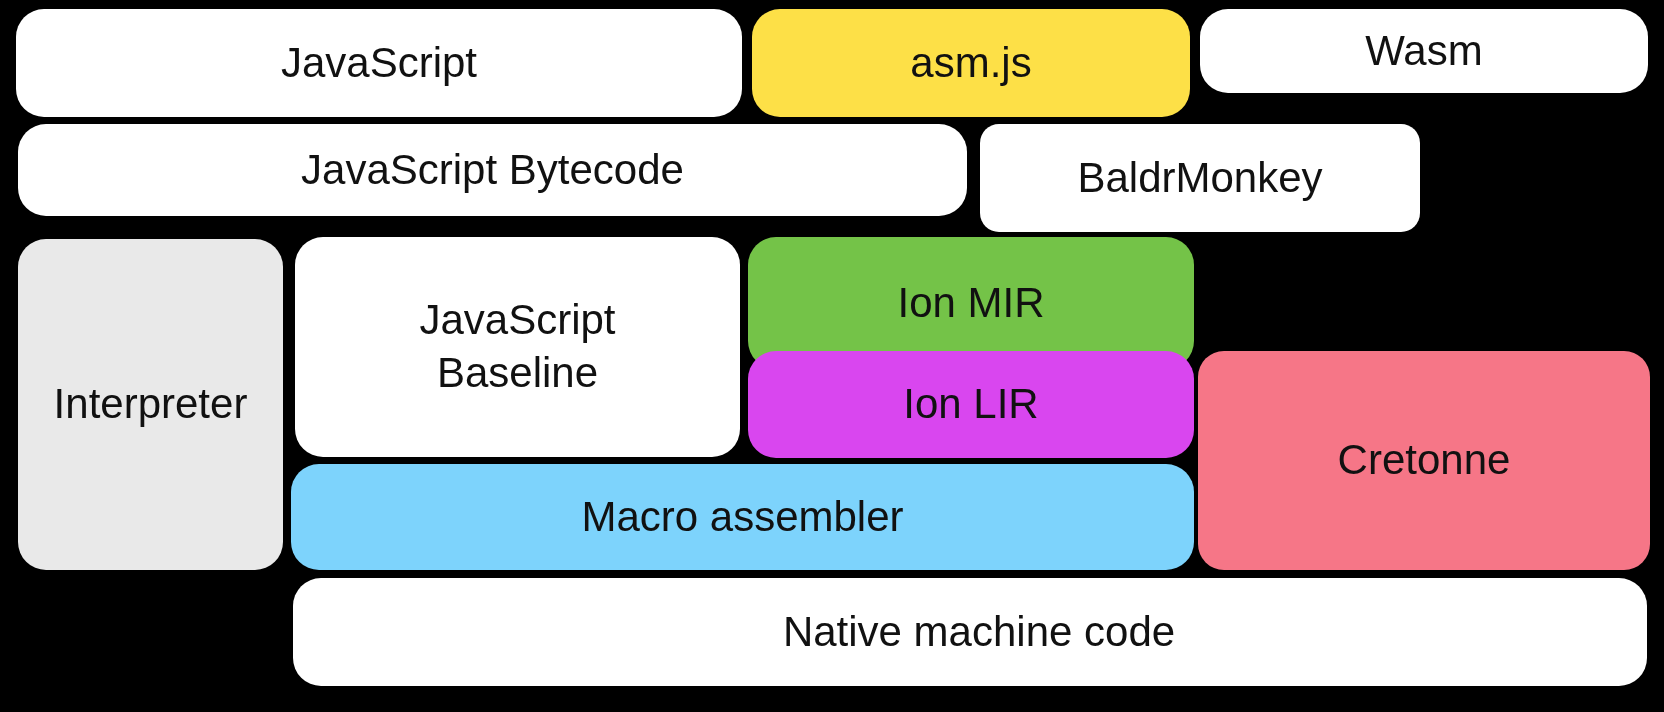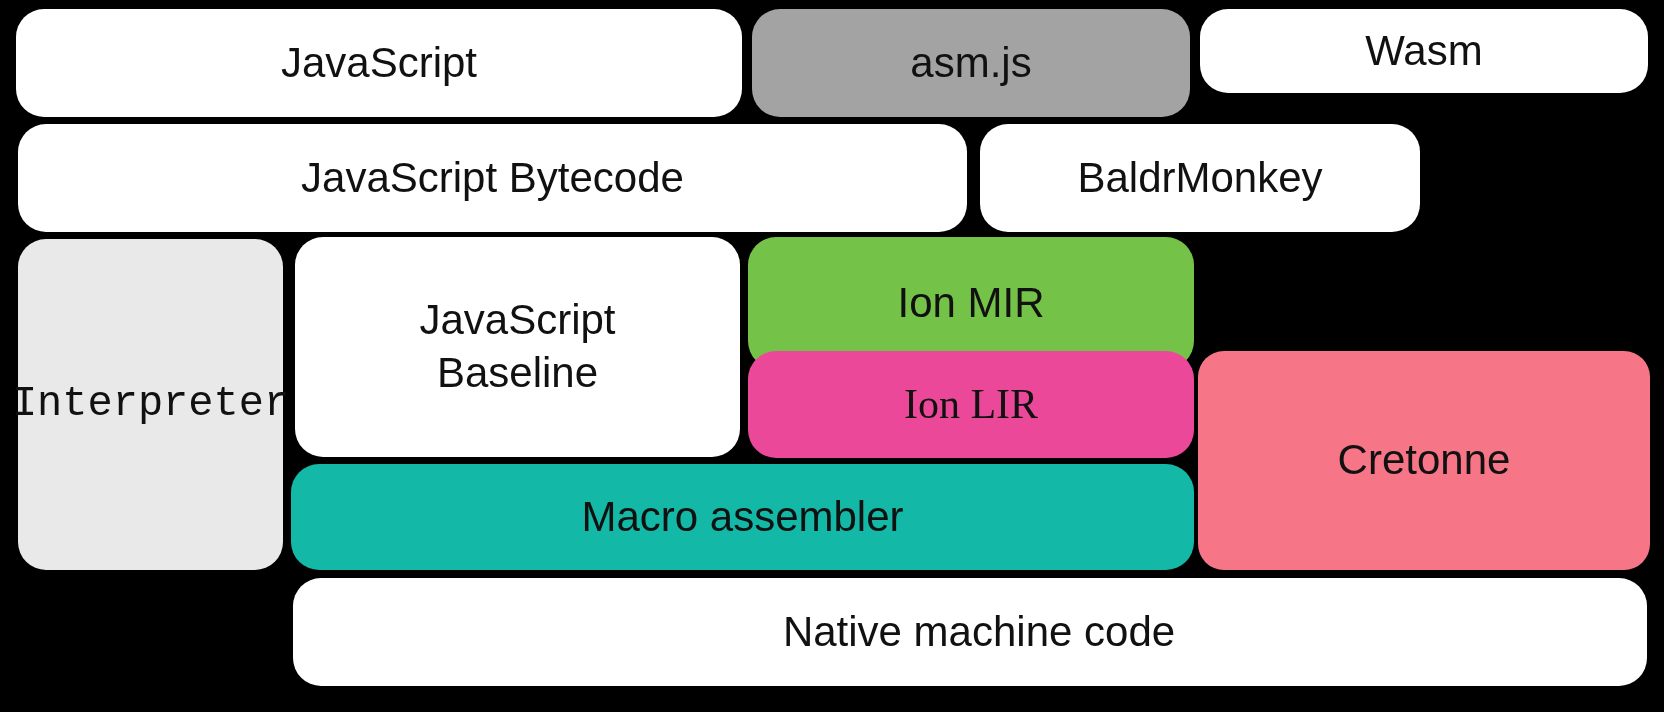--- a/index.html
+++ b/index.html
@@ -30,44 +30,44 @@
   }
   .box .lbl { display: block; }
   .multiline { flex-direction: column; }
 
   
   .b-javascript { left: 16px;  top: 9px;  width: 726px; height: 108px; }
   .b-asmjs      { left: 752px; top: 9px;  width: 438px; height: 108px; }
   .b-wasm       { left: 1200px;top: 9px;  width: 448px; height: 84px; }
 
   
-  .b-bytecode   { left: 18px;  top: 124px; width: 949px; height: 108px; }
-  .b-baldr      { left: 980px; top: 124px; width: 440px; height: 108px; }
+  .b-bytecode   { left: 18px;  top: 124px; width: 949px; height: 92px; }
+  .b-baldr      { left: 980px; top: 124px; width: 440px; height: 108px; border-radius: 19px; }
 
   
-  .b-interp     { left: 18px;  top: 239px; width: 265px; height: 331px; font-family: Liberation Mono, monospace; }
+  .b-interp     { left: 18px;  top: 239px; width: 265px; height: 331px; }
   .b-baseline   { left: 295px; top: 237px; width: 445px; height: 220px; }
   .b-ionmir     { left: 748px; top: 237px; width: 446px; height: 132px; }
   .b-ionlir     { left: 748px; top: 351px; width: 446px; height: 107px; }
   .b-cretonne   { left: 1198px;top: 351px; width: 452px; height: 219px; }
 
   
   .b-macro      { left: 291px; top: 464px; width: 903px;  height: 106px; }
   .b-native     { left: 293px; top: 578px; width: 1354px; height: 108px; }
 </style>
 </head>
 <body>
 
 <div class="canvas">
 
   <div class="box b-javascript" style="background: rgb(255, 255, 255);">
     <span class="lbl">JavaScript</span>
   </div>
 
-  <div class="box b-asmjs" style="background: #a3a3a3;">
+  <div class="box b-asmjs" style="background: #fde047;">
     <span class="lbl">asm.js</span>
   </div>
 
   <div class="box b-wasm" style="background: rgb(255, 255, 255);">
     <span class="lbl">Wasm</span>
   </div>
 
   <div class="box b-bytecode" style="background: rgb(255, 255, 255);">
     <span class="lbl">JavaScript Bytecode</span>
   </div>
@@ -82,29 +82,29 @@
 
   <div class="box b-baseline multiline" style="background: rgb(255, 255, 255);">
     <span class="lbl">JavaScript</span>
     <span class="lbl">Baseline</span>
   </div>
 
   <div class="box b-ionmir" style="background: rgb(116, 195, 72);">
     <span class="lbl">Ion MIR</span>
   </div>
 
-  <div class="box b-ionlir" style="background: #ec4899; font-family: Liberation Serif, serif;">
+  <div class="box b-ionlir" style="background: #d946ef;">
     <span class="lbl">Ion LIR</span>
   </div>
 
   <div class="box b-cretonne" style="background: rgb(246, 118, 135); border-radius: 26px;">
     <span class="lbl">Cretonne</span>
   </div>
 
-  <div class="box b-macro" style="background: #14b8a6;">
+  <div class="box b-macro" style="background: #7dd3fc;">
     <span class="lbl">Macro assembler</span>
   </div>
 
   <div class="box b-native" style="background: rgb(255, 255, 255); padding-left: 18px;">
     <span class="lbl">Native machine code</span>
   </div>
 
 </div>
 
 </body></html>

